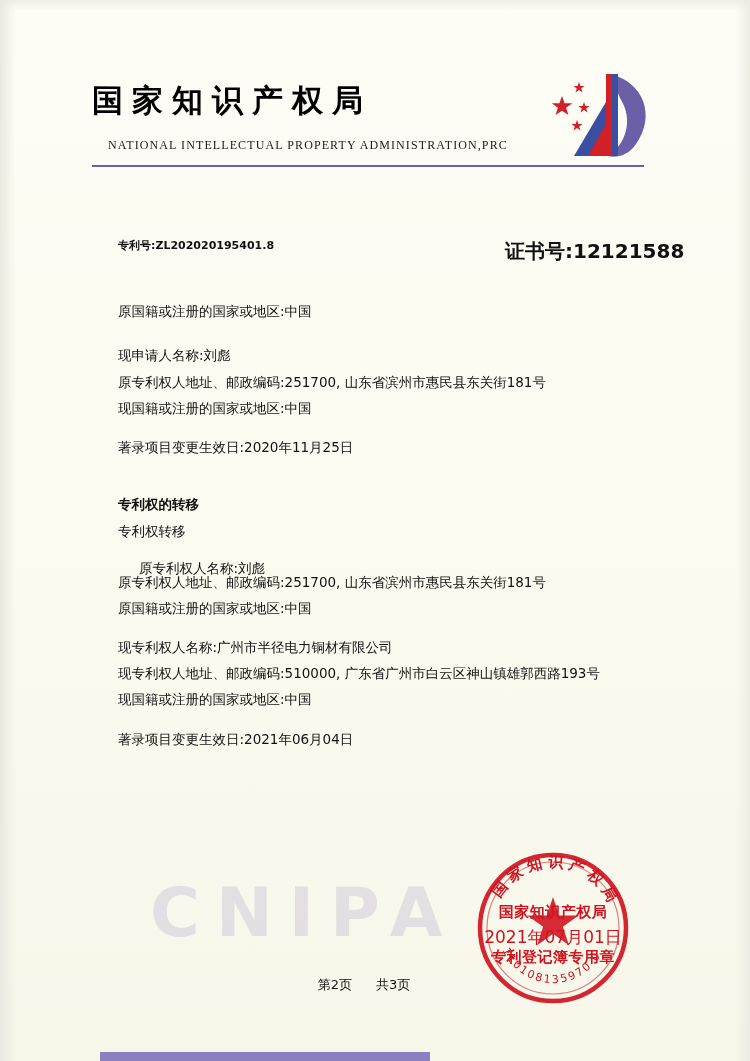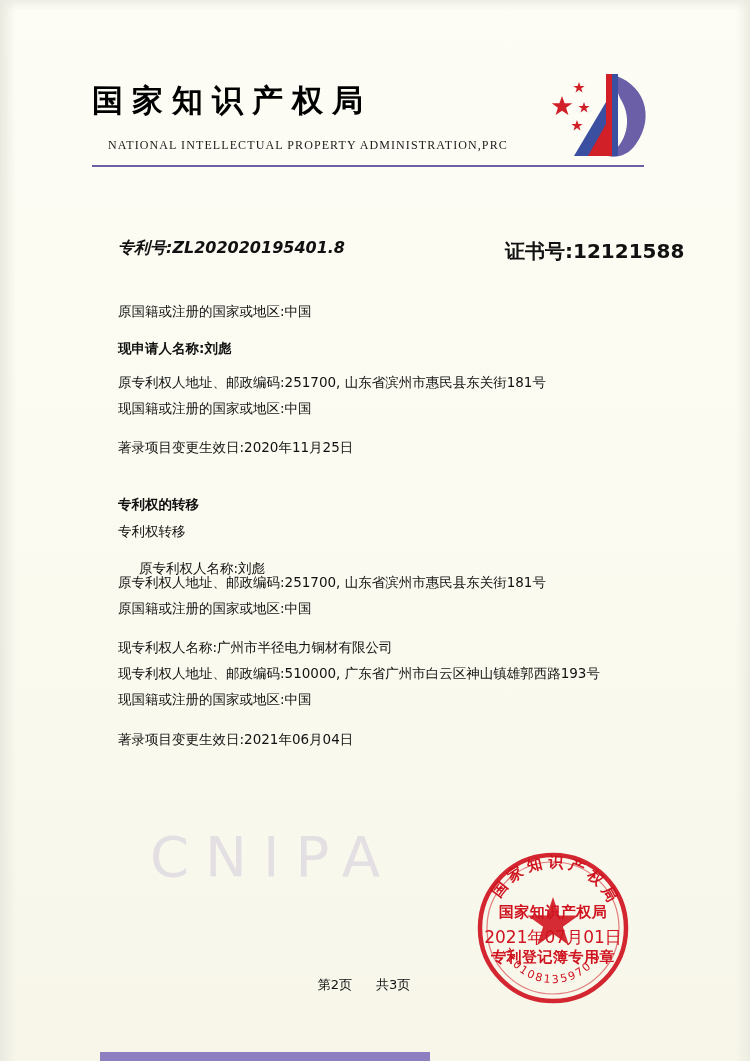--- a/index.html
+++ b/index.html
@@ -89,48 +89,48 @@
     font-size: 13.5px;
     color: #111111;
     white-space: nowrap;
   }
   .bold {
     font-weight: bold;
   }
   .num-line {
     top: 238px;
   }
-  .patent-no { left: 118px; font-weight: bold; font-size: 16px; font-style: italic; }
+  .patent-no { left: 118px; font-weight: bold; font-size: 11px; }
   .cert-no { left: 505px; font-weight: bold; font-size: 20px; }
 
   .l1 { left: 118px; top: 303px; }
-  .l2 { left: 118px; top: 340px; font-weight: bold; }
+  .l2 { left: 118px; top: 347px; }
   .l3 { left: 118px; top: 374px; }
   .l4 { left: 118px; top: 400px; }
   .l5 { left: 118px; top: 439px; }
 
   .sec-title { left: 118px; top: 496px; font-weight: bold; }
   .l6 { left: 118px; top: 523px; }
   .l7 { left: 118px; top: 560px; margin-left: 21px; }
   .l8 { left: 118px; top: 574px; }
   .l9 { left: 118px; top: 600px; }
 
   .l10 { left: 118px; top: 639px; }
   .l11 { left: 118px; top: 665px; }
   .l12 { left: 118px; top: 691px; }
 
   .l13 { left: 118px; top: 731px; }
 
   
   .watermark {
     position: absolute;
-    left: 150px; top: 824px;
-    font-family: "DejaVu Sans", "Liberation Sans", sans-serif;
-    font-size: 56px;
-    font-weight: normal;
+    left: 150px; top: 873px;
+    font-family: "DejaVu Sans", "Liberation Sans", sans-serif;
+    font-size: 68px;
+    font-weight: bold;
     letter-spacing: 16px;
     color: rgba(176,164,205,0.30);
     user-select: none;
     white-space: nowrap;
   }
 
   
   .seal {
     position: absolute;
     left: 470px; top: 845px;

